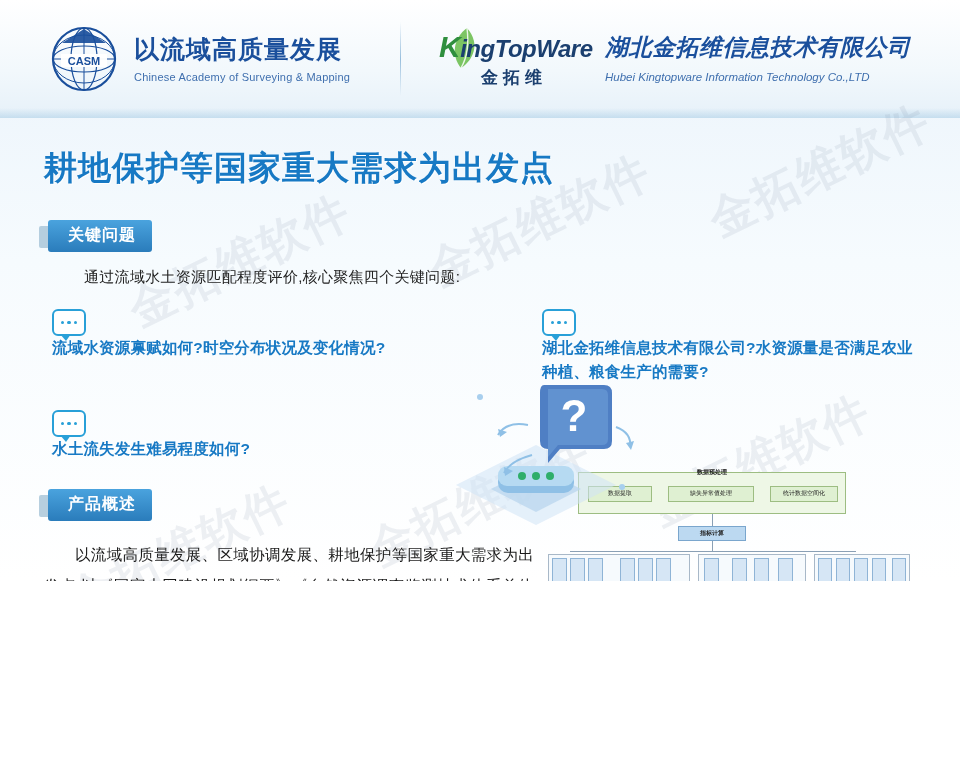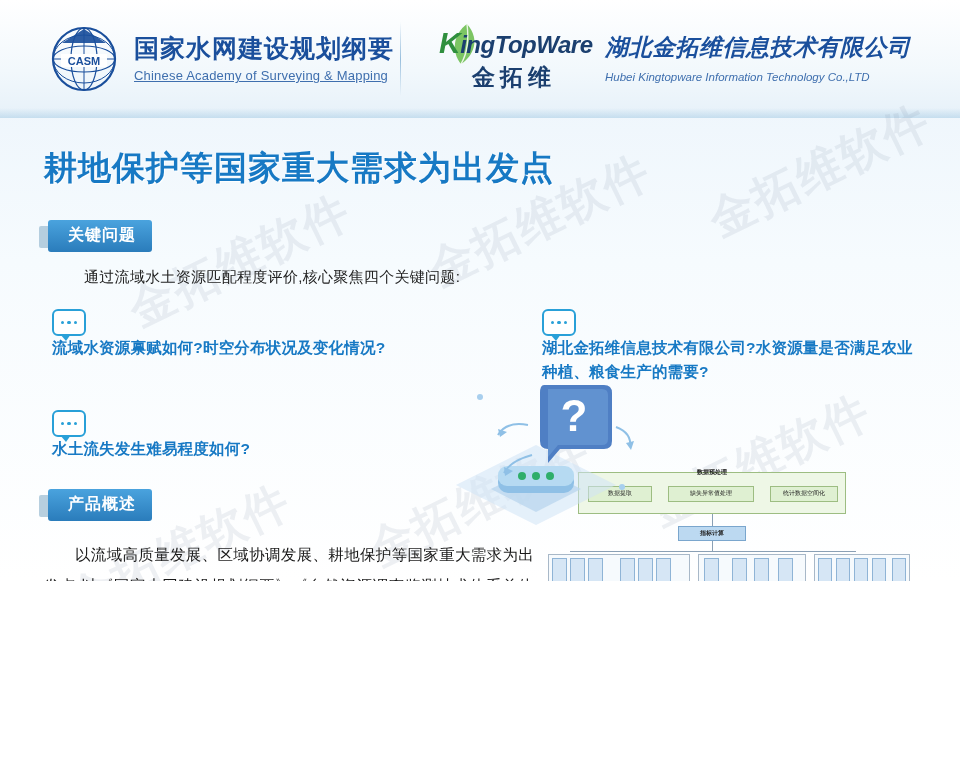--- a/index.html
+++ b/index.html
@@ -56,25 +56,24 @@
   .casm-text {
     line-height: 1.15;
   }
   .casm-cn {
     font-size: 25px;
     font-weight: bold;
     color: #1a4f9c;
     letter-spacing: 1px;
   }
   .casm-en {
-    font-size: 13px;
+    font-size: 11px;
     color: #3f6fae;
     margin-top: 7px;
     letter-spacing: .2px;
-    text-decoration: underline;
   }
   .header-divider {
     width: 1px;
     height: 74px;
     background: linear-gradient(180deg, rgba(160,195,222,0) 0%, rgba(120,170,210,0.75) 50%, rgba(160,195,222,0) 100%);
     margin: 0 14px 0 0;
   }
   .header-right {
     display: flex;
     align-items: center;
@@ -95,21 +94,21 @@
     color: #1b3f6f;
     letter-spacing: -0.5px;
     position: relative;
     z-index: 2;
   }
   .ktw-en .k {
     color: #2f8f3e;
     font-size: 30px;
   }
   .ktw-cn {
-    font-size: 23px;
+    font-size: 17px;
     font-weight: bold;
     color: #1b3f6f;
     letter-spacing: 5px;
     margin-top: 2px;
     position: relative;
     z-index: 2;
   }
   .ktw-leaf {
     position: absolute;
     left: 8px;
@@ -343,21 +342,21 @@
           <ellipse cx="36" cy="36" rx="31" ry="24" fill="none" stroke="#1a4f9c" stroke-width="1"></ellipse>
           <ellipse cx="36" cy="36" rx="13" ry="31" fill="none" stroke="#1a4f9c" stroke-width="1.2"></ellipse>
           <line x1="5" y1="36" x2="67" y2="36" stroke="#1a4f9c" stroke-width="1.2"></line>
           <line x1="36" y1="5" x2="36" y2="67" stroke="#1a4f9c" stroke-width="1"></line>
           <path d="M14 20 L36 6 L58 20 Z" fill="#1a4f9c" opacity="0.92"></path>
           <rect x="13" y="31" width="46" height="13" fill="#ffffff" opacity="0.96"></rect>
           <text x="36" y="41.5" font-family="Liberation Sans, sans-serif" font-size="11" font-weight="bold" fill="#1a4f9c" text-anchor="middle">CASM</text>
         </svg>
       </div>
       <div class="casm-text">
-        <div class="casm-cn">国家水网建设规划纲要</div>
+        <div class="casm-cn">以流域高质量发展</div>
         <div class="casm-en">Chinese Academy of Surveying &amp; Mapping</div>
       </div>
     </div>
 
     <div class="header-divider"></div>
 
     <div class="header-right">
       <div class="ktw-logo">
         <svg class="ktw-leaf" viewBox="0 0 42 46">
           <path d="M20 2 C6 12 4 30 14 42 C26 34 34 18 20 2 Z" fill="#6ebf52" opacity="0.9"></path>

